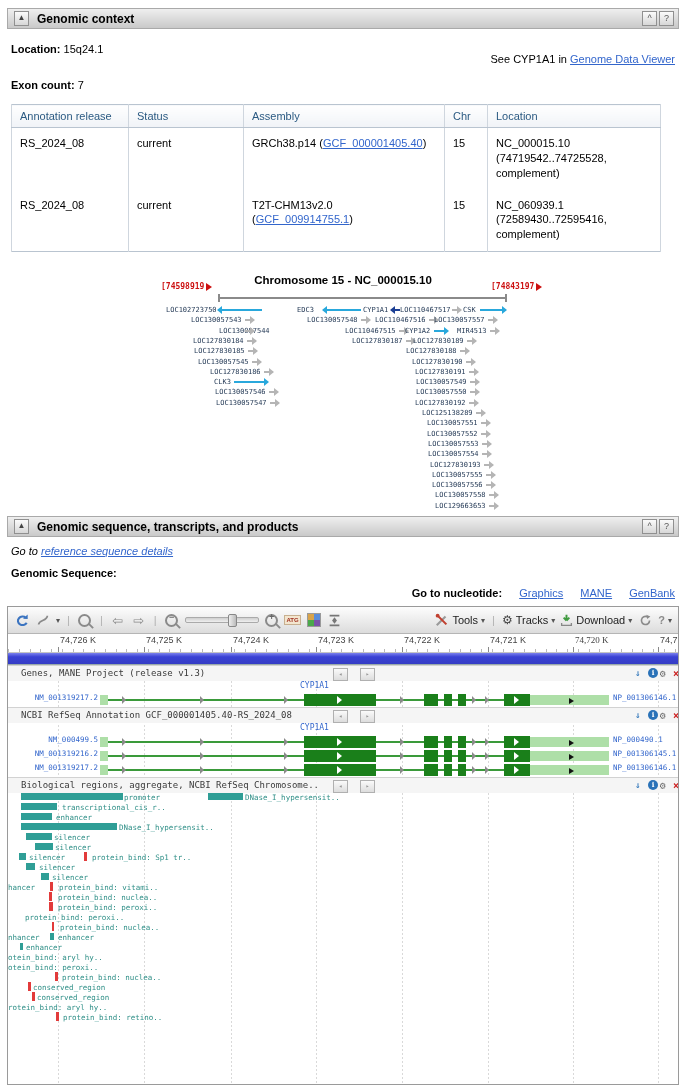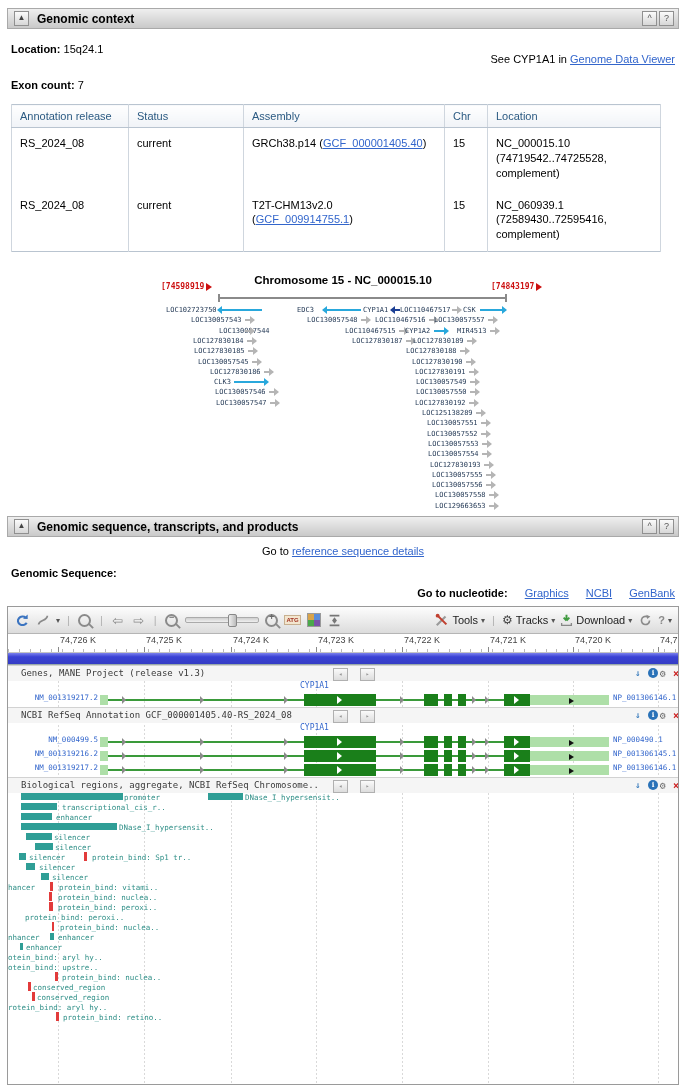--- a/index.html
+++ b/index.html
@@ -29,21 +29,21 @@
   .coord{font-family:"DejaVu Sans Mono",monospace;font-size:8px;color:#cc1111;font-weight:bold;}
   .flag{display:inline-block;width:0;height:0;border-left:6px solid #cc1111;border-top:4px solid transparent;border-bottom:4px solid transparent;vertical-align:middle;margin-left:2px;}
   .diag-line{position:absolute;height:2px;background:#8a8a8a;}
   .diag-line:before,.diag-line:after{content:"";position:absolute;width:2px;height:8px;background:#8a8a8a;top:-3px;}
   .diag-line:before{left:0;} .diag-line:after{right:0;}
   .gname{position:absolute;font-family:"DejaVu Sans Mono",monospace;font-size:7px;color:#1f3552;white-space:nowrap;}
   .garr{position:absolute;height:8px;}
   .garr .ln{position:absolute;top:3px;height:2px;width:100%;}
   .garr .hd{position:absolute;top:0;width:0;height:0;border-top:4px solid transparent;border-bottom:4px solid transparent;}
   
-  .goto-ref{text-align:center;font-size:11px;margin-top:8px;}
+  .goto-ref{text-align:left;font-size:11px;margin-top:8px;font-style:italic;}
   .gseq-line{font-size:11px;margin-top:10px;display:flex;align-items:center;}
   .gsel{margin-left:5px;border:1px solid #767676;background:#fff;font-size:10.5px;height:17px;line-height:15px;padding:0 4px;display:inline-flex;align-items:center;gap:6px;}
   .goto-nuc{text-align:right;font-size:11px;margin-top:8px;}
   .goto-nuc a{margin-left:14px;}
   
   .panel{position:relative;width:670px;height:477px;margin:7px 7px 0;border:1px solid #9a9a9a;overflow:hidden;background:#fff;}
   .toolbar{position:relative;height:26px;background:linear-gradient(#fdfdfd,#dcdcdc);border-bottom:1px solid #b5b5b5;display:flex;align-items:center;padding:0 6px;gap:5px;font-size:11px;color:#333;}
   .tsep{color:#b0b0b0;margin:0 2px;}
   .ticon{display:inline-flex;align-items:center;justify-content:center;width:16px;height:16px;}
   .caret{font-size:8px;color:#555;}
@@ -347,21 +347,21 @@
   <div class="goto-ref">
     <span>Go to</span>
     <a>reference sequence details</a>
   </div>
   <div class="gseq-line">
     <b class="lbl">Genomic Sequence:</b>
   </div>
   <div class="goto-nuc">
     <b class="lbl">Go to nucleotide:</b>
     <a>Graphics</a>
-    <a>NCBI</a>
+    <a>MANE</a>
     <a>GenBank</a>
   </div>
 </div>
 
 <div class="panel">
   <div class="toolbar">
     <span class="ticon">
       <svg width="15" height="15" viewBox="0 0 16 16">
           <path d="M12.5 10.5 A5 4.5 0 1 1 11.5 5" stroke="#3b74c0" stroke-width="2.2" fill="none"></path>
           <path d="M13.5 1.5 L13.5 6.5 L8.5 6 Z" fill="#3b74c0"></path>
@@ -449,21 +449,21 @@
       <span class="rlab" style="left: 138px;">74,725 K</span>
       <span class="rtick" style="left: 136px;"></span>
       <span class="rlab" style="left: 225px;">74,724 K</span>
       <span class="rtick" style="left: 223px;"></span>
       <span class="rlab" style="left: 310px;">74,723 K</span>
       <span class="rtick" style="left: 308px;"></span>
       <span class="rlab" style="left: 396px;">74,722 K</span>
       <span class="rtick" style="left: 394px;"></span>
       <span class="rlab" style="left: 482px;">74,721 K</span>
       <span class="rtick" style="left: 480px;"></span>
-      <span class="rlab" style="left: 567px;">74,720 K</span>
+      <span class="rlab" style="left: 567px; font-family: Liberation Serif, serif;">74,720 K</span>
       <span class="rtick" style="left: 565px;"></span>
       <span class="rlab" style="left: 652px;">74,719</span>
       <span class="rtick" style="left: 650px;"></span>
     </div>
   <div class="bluebar"></div>
   <div class="tracks" id="tracks">
     <div class="gridlines" id="gridlines">
         <div class="gl" style="left: 50px;"></div>
         <div class="gl" style="left: 136px;"></div>
         <div class="gl" style="left: 223px;"></div>
@@ -704,21 +704,21 @@
         <span class="bio-item-label" style="left: 50px; top: 1px;">enhancer</span>
       </div>
       <div class="trow" style="top: 277px; height: 10px;">
         <span class="bio-bar-t" style="left: 12px; width: 3px;"></span>
         <span class="bio-item-label" style="left: 18px; top: 1px;">enhancer</span>
       </div>
       <div class="trow" style="top: 287px; height: 10px;">
         <span class="bio-item-label" style="left: 0px; top: 1px;">otein_bind: aryl hy..</span>
       </div>
       <div class="trow" style="top: 297px; height: 10px;">
-        <span class="bio-item-label" style="left: 0px; top: 1px;">otein_bind: upstre..</span>
+        <span class="bio-item-label" style="left: 0px; top: 1px;">otein_bind: peroxi..</span>
       </div>
       <div class="trow" style="top: 307px; height: 10px;">
         <span class="bio-bar-r" style="left: 47px; width: 3px;"></span>
         <span class="bio-item-label" style="left: 54px; top: 1px;">protein_bind: nuclea..</span>
       </div>
       <div class="trow" style="top: 317px; height: 10px;">
         <span class="bio-bar-r" style="left: 20px; width: 3px;"></span>
         <span class="bio-item-label" style="left: 25px; top: 1px;">conserved_region</span>
       </div>
       <div class="trow" style="top: 327px; height: 10px;">

